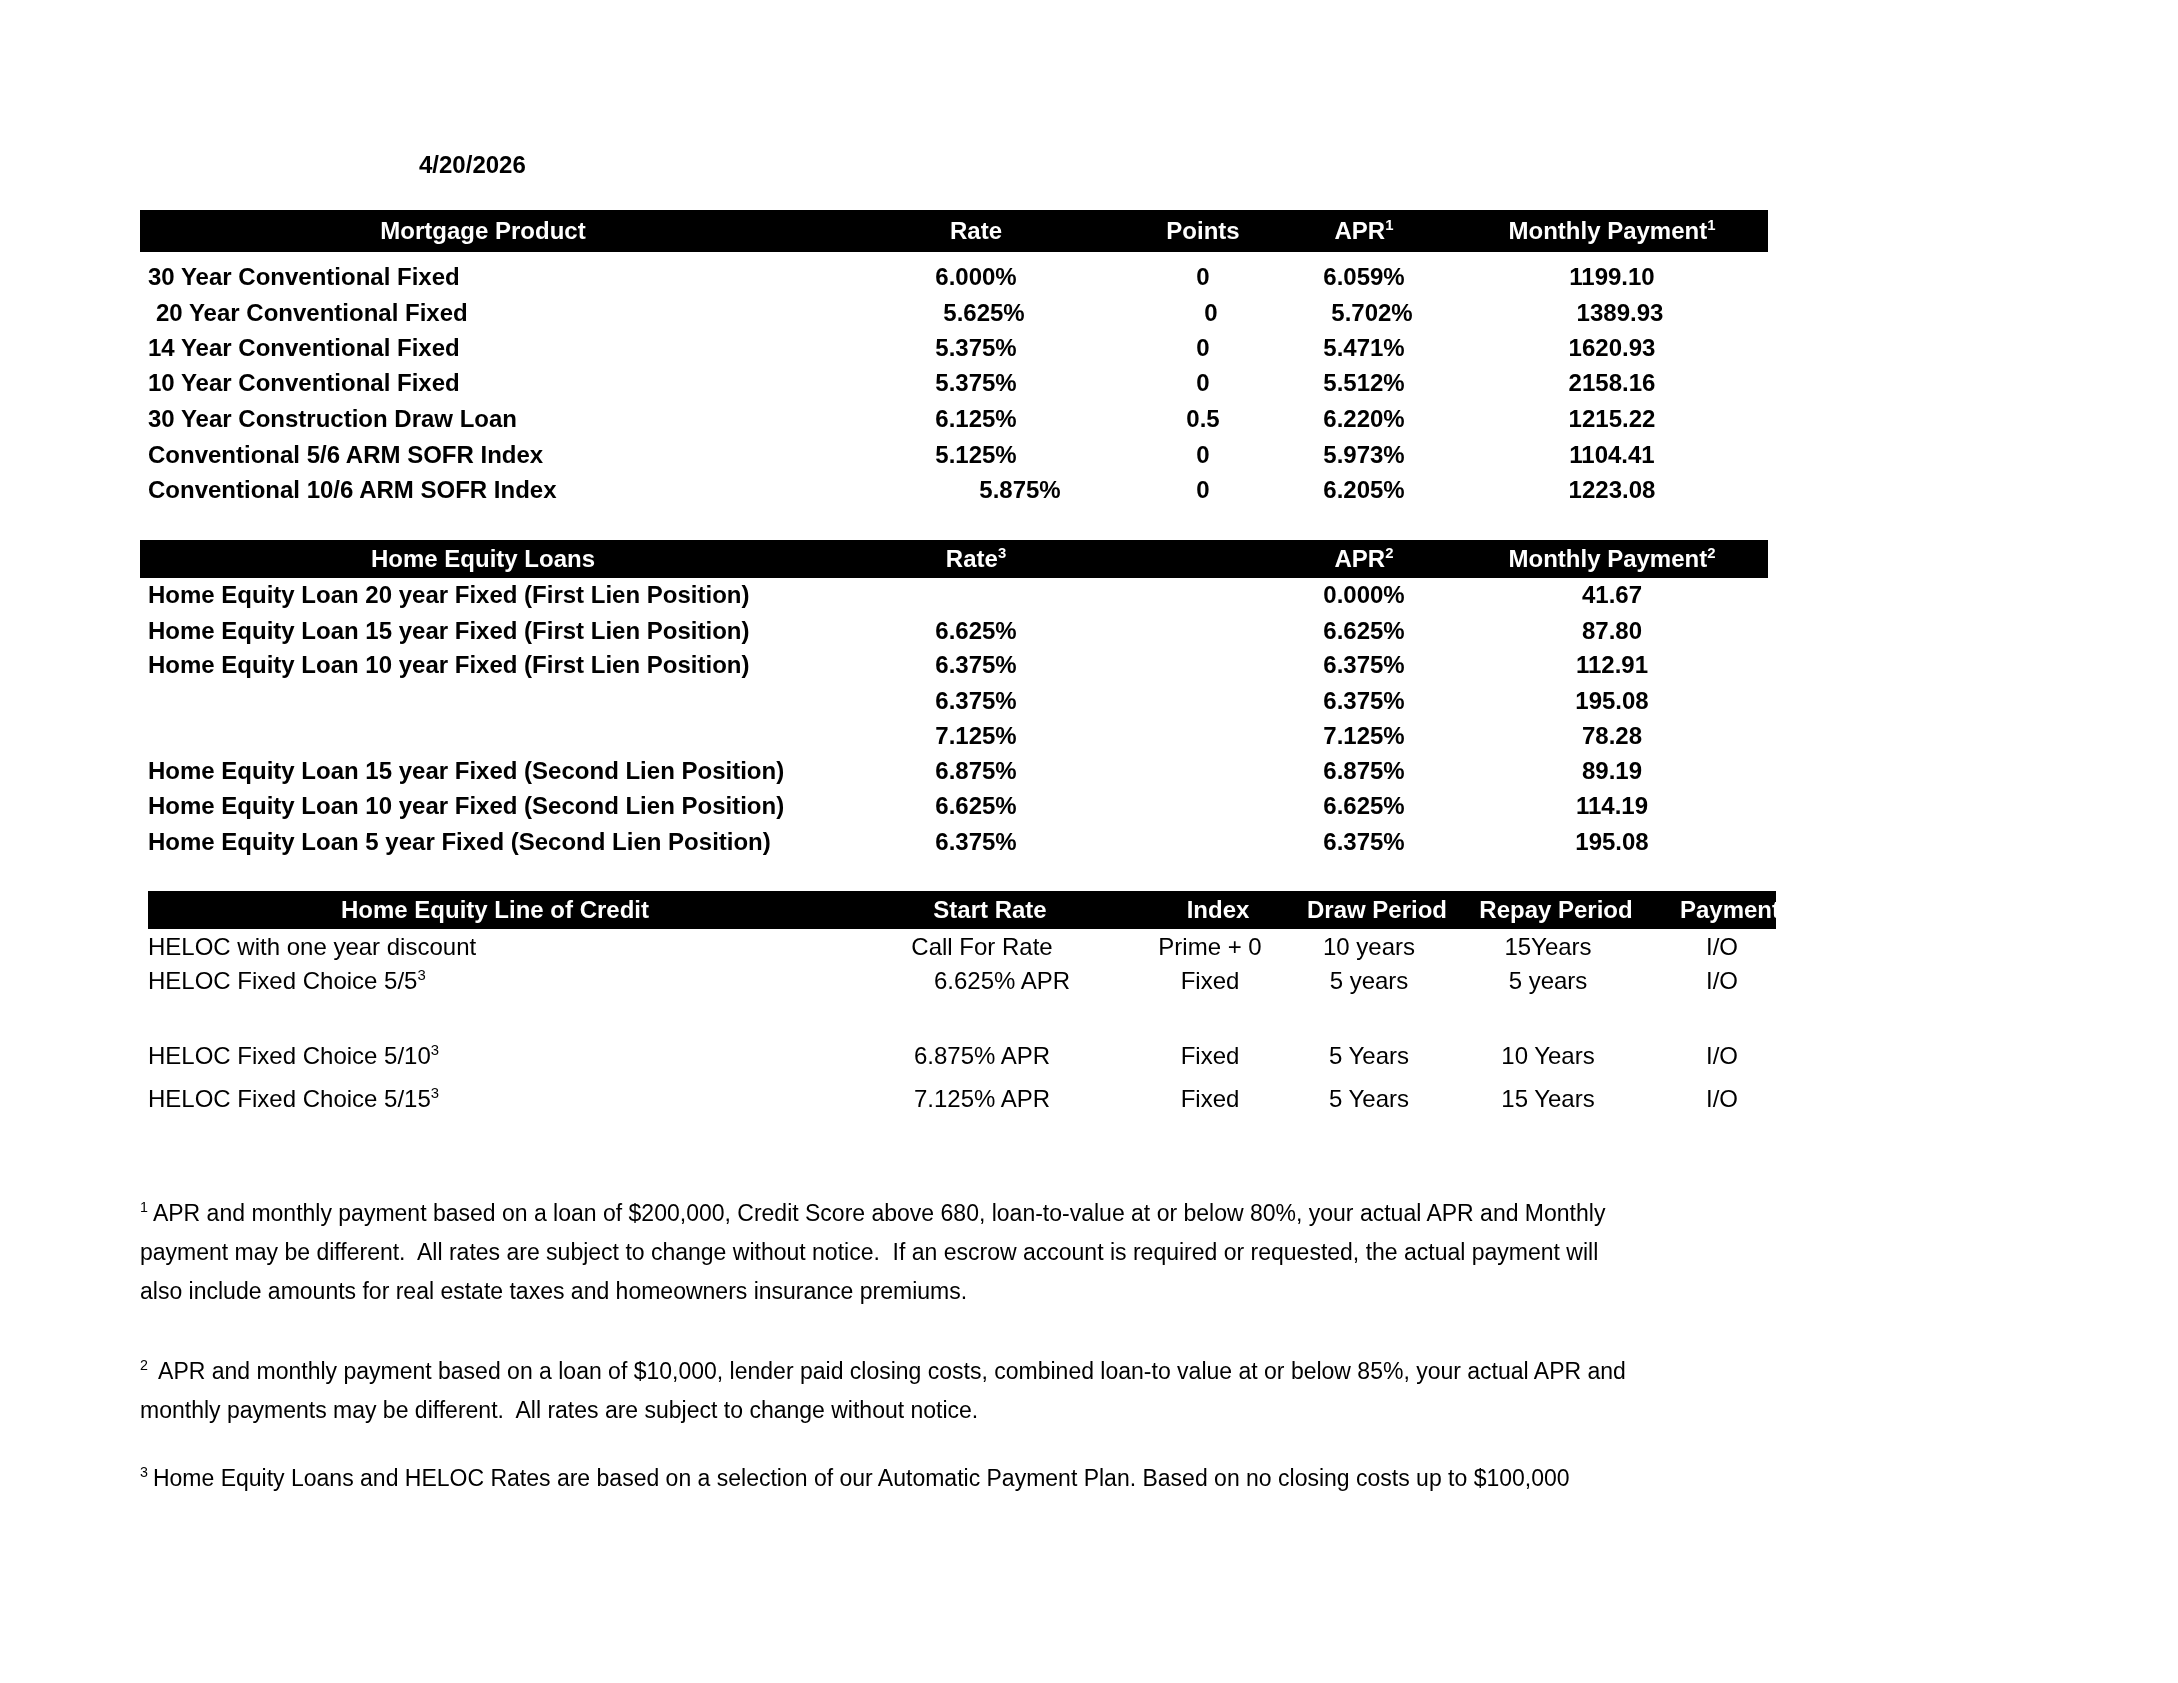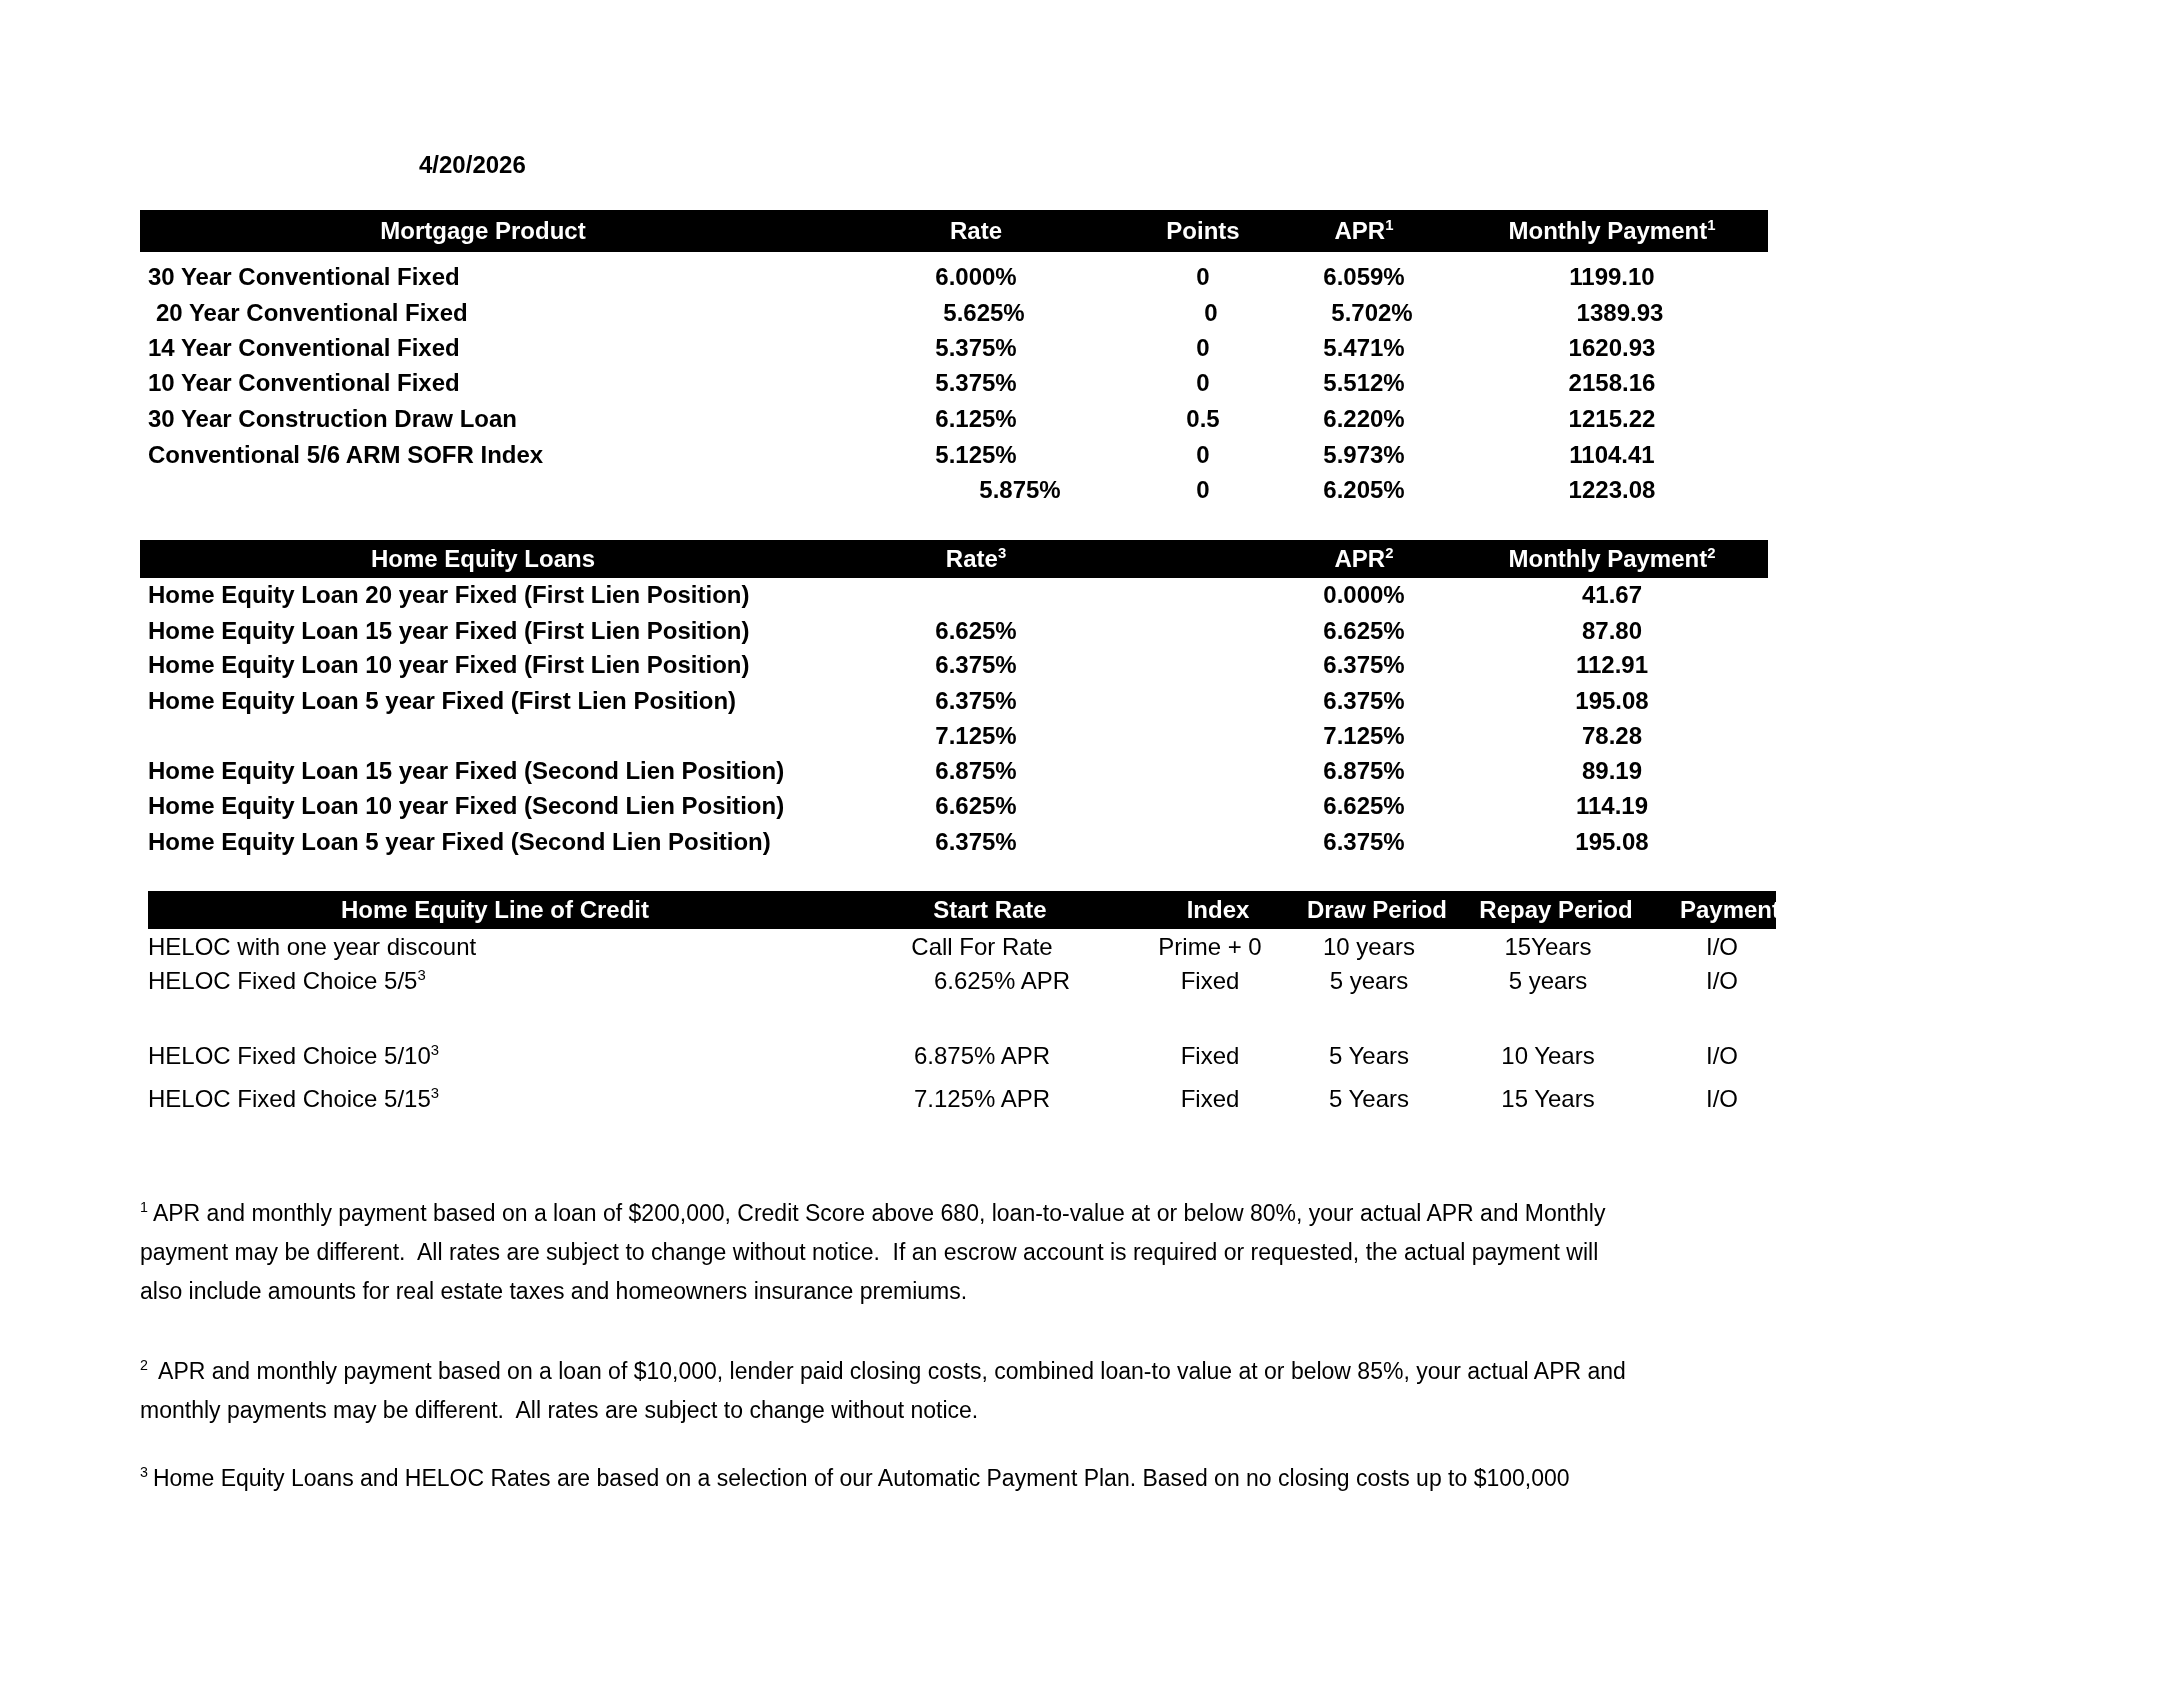--- a/index.html
+++ b/index.html
@@ -86,20 +86,21 @@
         <span class="cell" style="left: 1472px;">1215.22</span>
       </div>
       <div class="row bold" style="top: 437px; height: 36px; line-height: 36px;">
         <span class="prod">Conventional 5/6 ARM SOFR Index</span>
         <span class="cell" style="left: 836px;">5.125%</span>
         <span class="cell" style="left: 1063px;">0</span>
         <span class="cell" style="left: 1224px;">5.973%</span>
         <span class="cell" style="left: 1472px;">1104.41</span>
       </div>
       <div class="row bold" style="top: 472px; height: 36px; line-height: 36px;">
+        <span class="prod">Conventional 10/6 ARM SOFR Index</span>
         <span class="cell" style="left: 836px; margin-left: 44px;">5.875%</span>
         <span class="cell" style="left: 1063px;">0</span>
         <span class="cell" style="left: 1224px;">6.205%</span>
         <span class="cell" style="left: 1472px;">1223.08</span>
       </div>
     </div>
   <div class="tbl" id="tbl-1">
       <div class="hdr" style="top: 540px; height: 38px; line-height: 38px;">
         <span class="hc" style="left: 343px;">Home Equity Loans</span>
         <span class="hc" style="left: 836px;">Rate<sup>3</sup></span>
@@ -118,21 +119,20 @@
         <span class="cell" style="left: 1224px;">6.625%</span>
         <span class="cell" style="left: 1472px;">87.80</span>
       </div>
       <div class="row bold" style="top: 647px; height: 36px; line-height: 36px;">
         <span class="prod">Home Equity Loan 10 year Fixed (First Lien Position)</span>
         <span class="cell" style="left: 836px;">6.375%</span>
         <span class="cell" style="left: 1224px;">6.375%</span>
         <span class="cell" style="left: 1472px;">112.91</span>
       </div>
       <div class="row bold" style="top: 683px; height: 36px; line-height: 36px;">
-        <span class="prod">Home Equity Loan 5 year Fixed (First Lien Position)</span>
         <span class="cell" style="left: 836px;">6.375%</span>
         <span class="cell" style="left: 1224px;">6.375%</span>
         <span class="cell" style="left: 1472px;">195.08</span>
       </div>
       <div class="row bold" style="top: 718px; height: 36px; line-height: 36px;">
         <span class="cell" style="left: 836px;">7.125%</span>
         <span class="cell" style="left: 1224px;">7.125%</span>
         <span class="cell" style="left: 1472px;">78.28</span>
       </div>
       <div class="row bold" style="top: 753px; height: 36px; line-height: 36px;">

